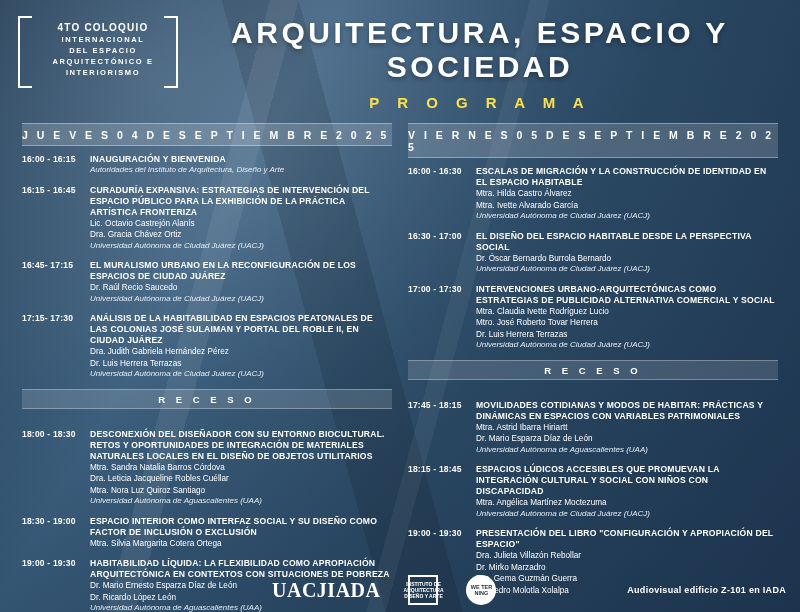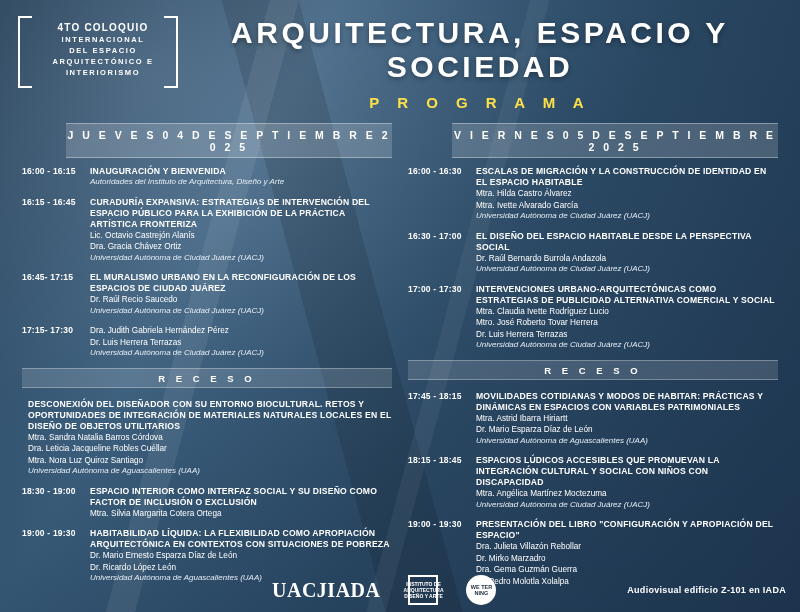--- a/index.html
+++ b/index.html
@@ -66,34 +66,33 @@
   }
 
   
   .cols { display:flex; gap:0; padding:12px 14px 0 14px; }
   .col { width:50%; padding:0 8px; }
 
   .day-bar {
     background:rgba(255,255,255,0.17);
     border-top:1px solid rgba(255,255,255,0.35);
     border-bottom:1px solid rgba(255,255,255,0.35);
-    text-align:center;
+    text-align:left;
     font-size:10.5px; font-weight:bold; letter-spacing:3px;
     padding:5px 0 4px 0;
     margin-bottom:8px;
-    margin-left:44px;
   }
   .receso {
     background:rgba(255,255,255,0.14);
     border-top:1px solid rgba(255,255,255,0.3);
     border-bottom:1px solid rgba(255,255,255,0.3);
     text-align:center;
     font-size:9.5px; font-weight:bold; letter-spacing:4px;
     padding:4px 0 3px 0;
-    margin:6px 0 11px 0;
+    margin:6px 0 20px 0;
   }
 
   .item { display:flex; margin-bottom:9px; }
   .time {
     flex:0 0 62px; width:62px;
     font-size:8.5px; font-weight:bold;
     line-height:11px;
     padding-top:0px;
     letter-spacing:0.2px;
   }
@@ -181,27 +180,29 @@
           <div class="time">16:45- 17:15</div>
           <div class="body">
             <div class="etitle">EL MURALISMO URBANO EN LA RECONFIGURACIÓN DE LOS ESPACIOS DE CIUDAD JUÁREZ</div>
             <div class="person">Dr. Raúl Recio Saucedo</div>
             <div class="inst">Universidad Autónoma de Ciudad Juárez (UACJ)</div>
           </div>
         </div>
         <div class="item">
           <div class="time">17:15- 17:30</div>
           <div class="body">
+            <div class="etitle">ANÁLISIS DE LA HABITABILIDAD EN ESPACIOS PEATONALES DE LAS COLONIAS JOSÉ SULAIMAN Y PORTAL DEL ROBLE II, EN CIUDAD JUÁREZ</div>
             <div class="person">Dra. Judith Gabriela Hernández Pérez</div>
             <div class="person">Dr. Luis Herrera Terrazas</div>
             <div class="inst">Universidad Autónoma de Ciudad Juárez (UACJ)</div>
           </div>
         </div>
         <div class="receso">R E C E S O</div>
         <div class="item">
+          <div class="time">18:00 - 18:30</div>
           <div class="body">
             <div class="etitle">DESCONEXIÓN DEL DISEÑADOR CON SU ENTORNO BIOCULTURAL. RETOS Y OPORTUNIDADES DE INTEGRACIÓN DE MATERIALES NATURALES LOCALES EN EL DISEÑO DE OBJETOS UTILITARIOS</div>
             <div class="person">Mtra. Sandra Natalia Barros Córdova</div>
             <div class="person">Dra. Leticia Jacqueline Robles Cuéllar</div>
             <div class="person">Mtra. Nora Luz Quiroz Santiago</div>
             <div class="inst">Universidad Autónoma de Aguascalientes (UAA)</div>
           </div>
         </div>
         <div class="item">
           <div class="time">18:30 - 19:00</div>
@@ -228,21 +229,21 @@
             <div class="etitle">ESCALAS DE MIGRACIÓN Y LA CONSTRUCCIÓN DE IDENTIDAD EN EL ESPACIO HABITABLE</div>
             <div class="person">Mtra. Hilda Castro Álvarez</div>
             <div class="person">Mtra. Ivette Alvarado García</div>
             <div class="inst">Universidad Autónoma de Ciudad Juárez (UACJ)</div>
           </div>
         </div>
         <div class="item">
           <div class="time">16:30 - 17:00</div>
           <div class="body">
             <div class="etitle">EL DISEÑO DEL ESPACIO HABITABLE DESDE LA PERSPECTIVA SOCIAL</div>
-            <div class="person">Dr. Raúl Bernardo Burrola Andazola</div>
+            <div class="person">Dr. Óscar Bernardo Burrola Bernardo</div>
             <div class="inst">Universidad Autónoma de Ciudad Juárez (UACJ)</div>
           </div>
         </div>
         <div class="item">
           <div class="time">17:00 - 17:30</div>
           <div class="body">
             <div class="etitle">INTERVENCIONES URBANO-ARQUITECTÓNICAS COMO ESTRATEGIAS DE PUBLICIDAD ALTERNATIVA COMERCIAL Y SOCIAL</div>
             <div class="person">Mtra. Claudia Ivette Rodríguez Lucio</div>
             <div class="person">Mtro. José Roberto Tovar Herrera</div>
             <div class="person">Dr. Luis Herrera Terrazas</div>

